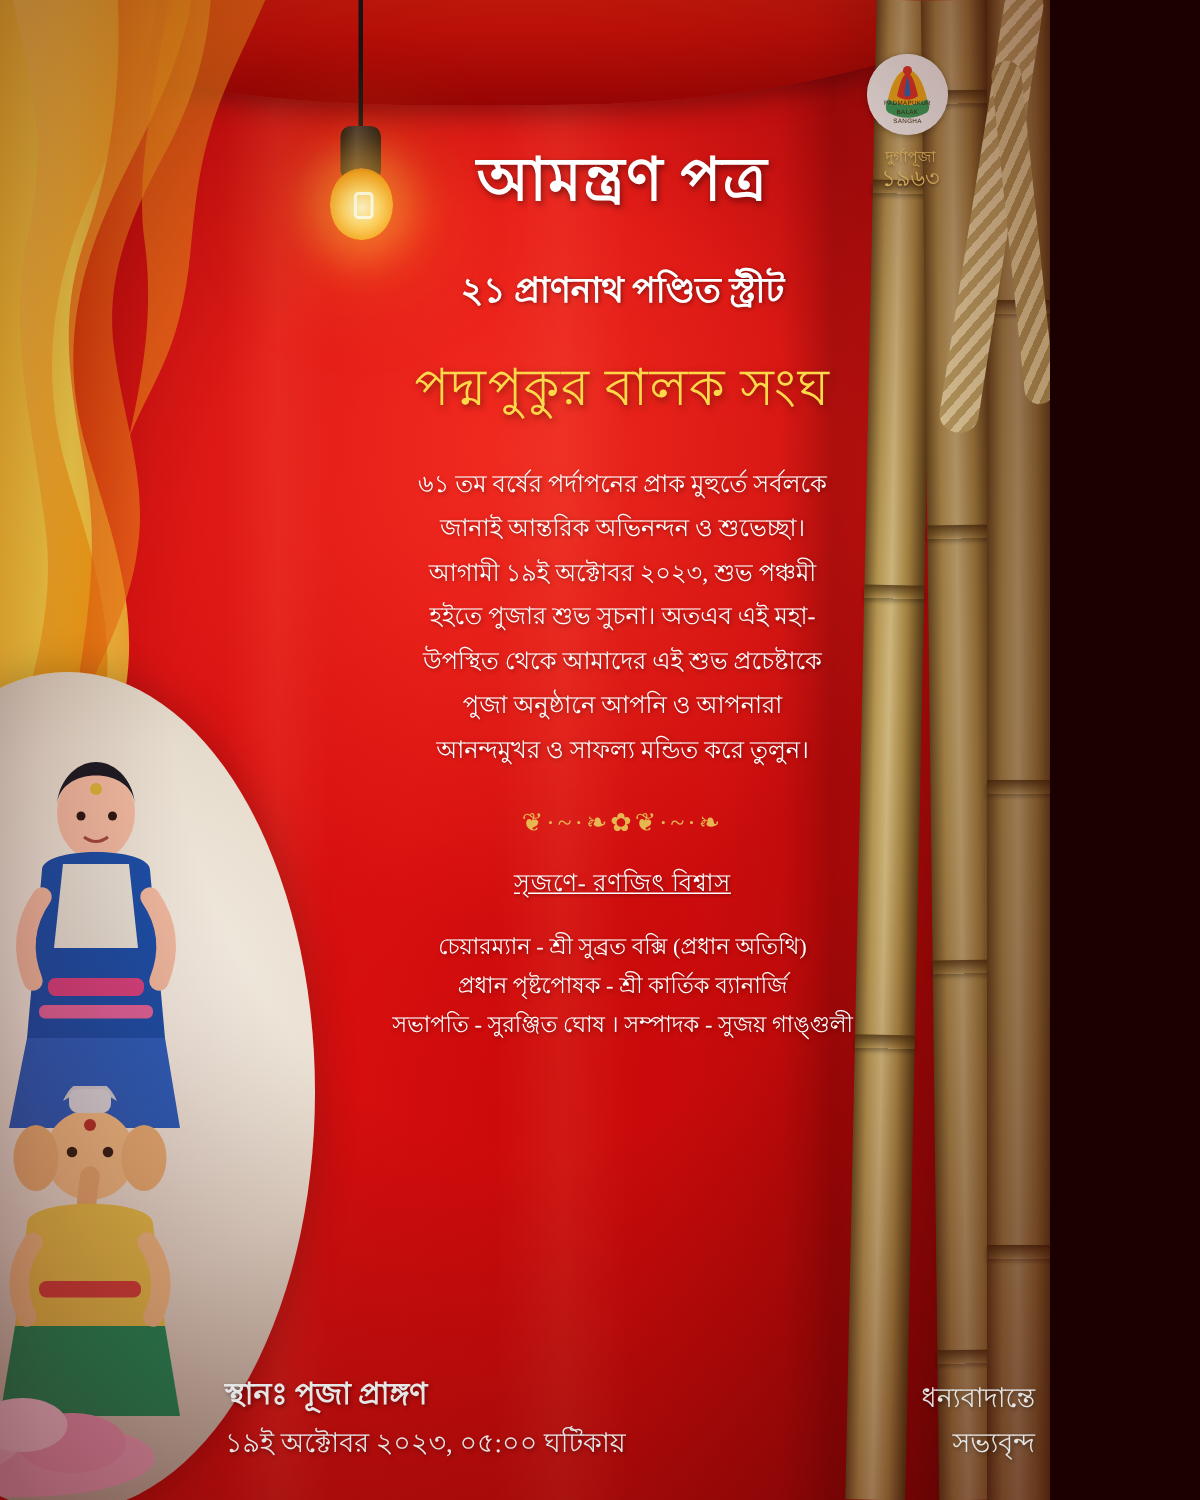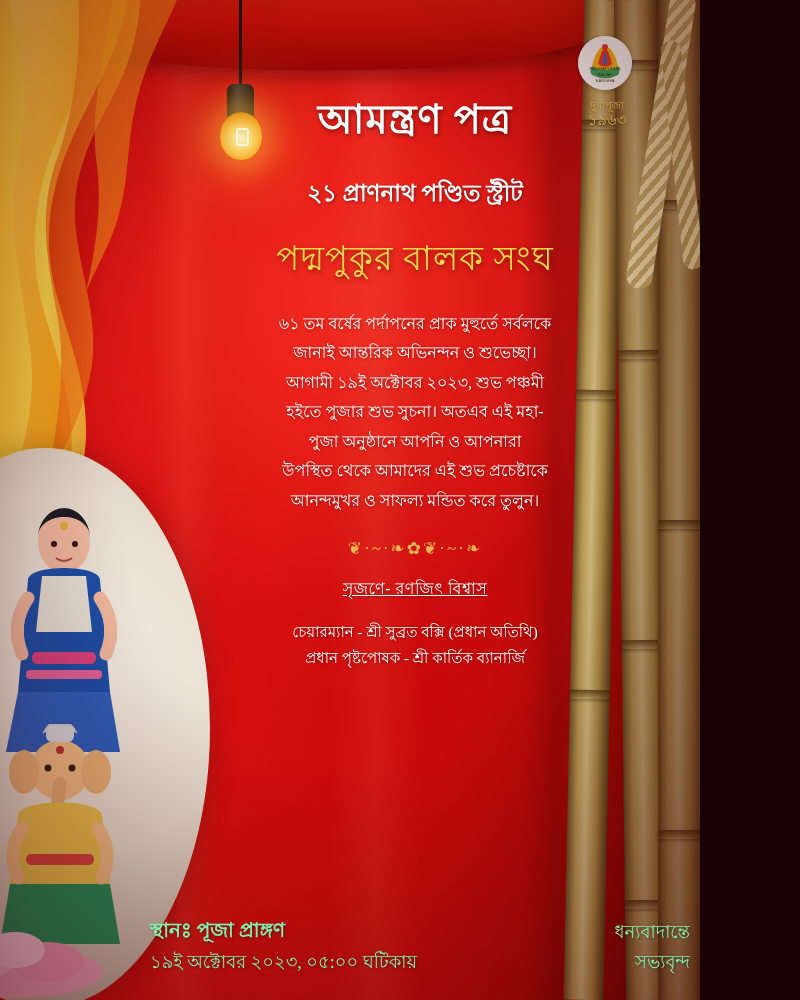--- a/index.html
+++ b/index.html
@@ -283,21 +283,21 @@
     text-shadow: 1px 1px 3px rgba(0,0,0,0.35);
   }
   .footer {
     position: absolute;
     left: 150px;
     bottom: 22px;
     width: 540px;
     display: flex;
     justify-content: space-between;
     align-items: flex-end;
-    color: #86efac;
+    color: #e5e5e5;
     font-family: "Liberation Serif", serif;
     text-shadow: 1px 1px 3px rgba(0,0,0,0.4);
   }
   .footer-left { text-align: left; font-size: 18px; line-height: 1.7; }
   .footer-left .venue { font-size: 20px; font-weight: bold; }
   .footer-right { text-align: right; font-size: 18px; line-height: 1.7; }
 </style>
 </head>
 <body>
 
@@ -430,29 +430,30 @@
     <div class="title">আমন্ত্রণ পত্র</div>
     <div class="addr">
       <div>২১  প্রাণনাথ  পণ্ডিত  স্ট্রীট</div>
     </div>
     <div class="club">পদ্মপুকুর বালক সংঘ</div>
     <div class="body">
       <div>৬১ তম বর্ষের পর্দাপনের প্রাক মুহুর্তে সর্বলকে</div>
       <div>জানাই আন্তরিক অভিনন্দন ও শুভেচ্ছা।</div>
       <div>আগামী ১৯ই অক্টোবর ২০২৩, শুভ পঞ্চমী</div>
       <div>হইতে পুজার শুভ সুচনা। অতএব এই মহা-</div>
+      <div>উপস্থিত থেকে আমাদের এই শুভ প্রচেষ্টাকে</div>
       <div>পুজা অনুষ্ঠানে আপনি ও আপনারা</div>
-      <div>উপস্থিত থেকে আমাদের এই শুভ প্রচেষ্টাকে</div>
       <div>আনন্দমুখর ও সাফল্য মন্ডিত করে তুলুন।</div>
     </div>
     <div class="divider">❦·~·❧✿❦·~·❧</div>
     <div class="credit">সৃজণে- রণজিৎ বিশ্বাস</div>
     <div class="officials">
       <div>চেয়ারম্যান - শ্রী সুব্রত বক্সি (প্রধান অতিথি)</div>
       <div>প্রধান পৃষ্টপোষক - শ্রী কার্তিক ব্যানার্জি</div>
+      <div>সভাপতি - সুরঞ্জিত ঘোষ । সম্পাদক - সুজয় গাঙ্গুলী</div>
     </div>
   </div>
 
   <div class="footer">
     <div class="footer-left">
       <div class="venue">স্থানঃ পূজা প্রাঙ্গণ</div>
       <div>১৯ই অক্টোবর ২০২৩, ০৫:০০ ঘটিকায়</div>
     </div>
     <div class="footer-right">
       <div>ধন্যবাদান্তে</div>

